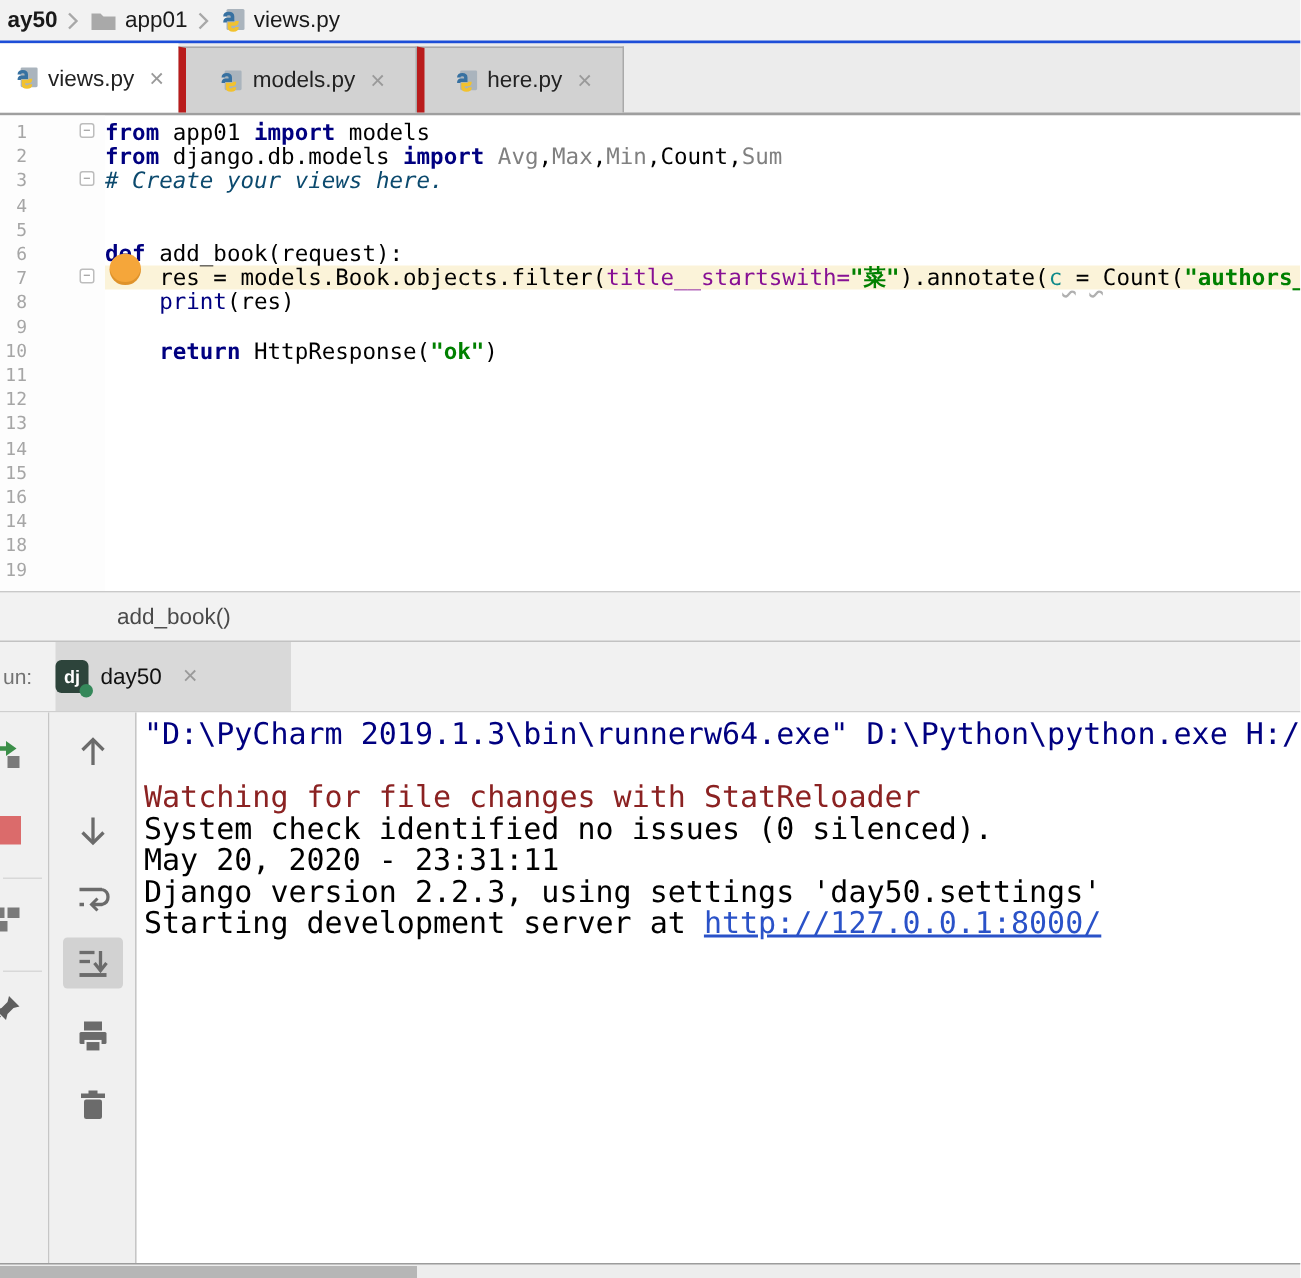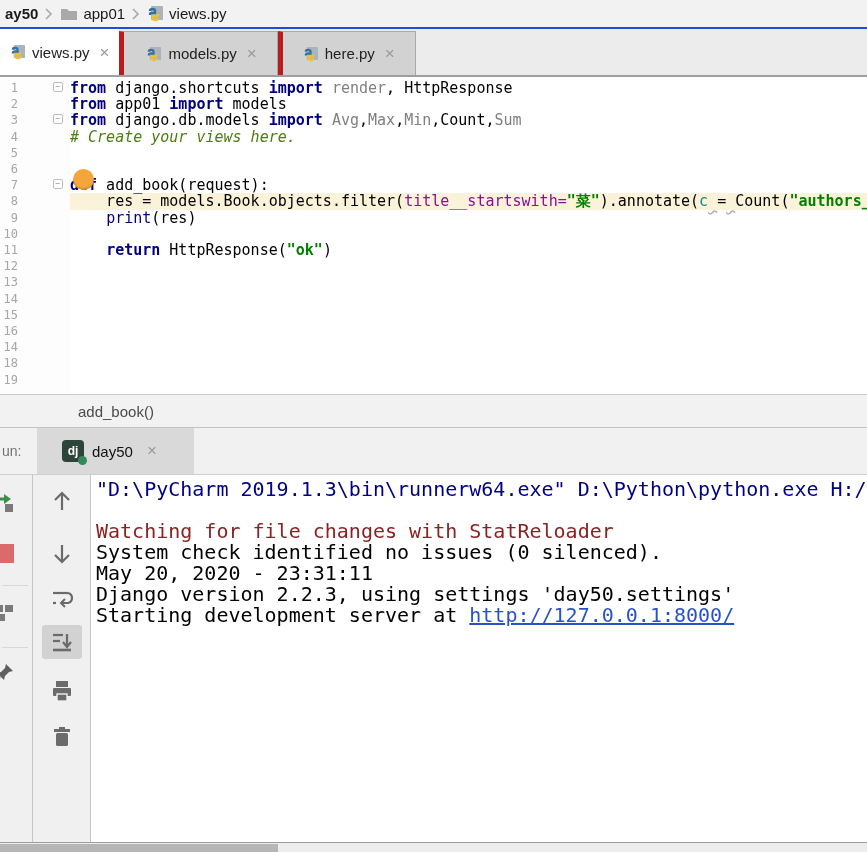--- a/index.html
+++ b/index.html
@@ -32,42 +32,42 @@
   .fold { position:absolute; left:53px; width:10px; height:10px; border:1px solid #bdbdbd;
     background:#fff; color:#8f8f8f; font:8px/8px "DejaVu Sans Mono", monospace;
     text-align:center; border-radius:2px; }
   #code-pane { flex:1; padding-top:3px; overflow:hidden; position:relative;
     font:15px/16.2px "DejaVu Sans Mono", monospace; color:#000; }
   .code-line { height:16.2px; white-space:pre; }
   .code-line.hl { background:#fbf3d9; margin-left:-5px; padding-left:5px; }
   .seg-kw   { color:#000080; font-weight:bold; }
   .seg-pl   { color:#000000; }
   .seg-gray { color:#808080; }
-  .seg-cm   { color:#4d7c0f; font-style:italic; }
+  .seg-cm   { color:#0c4a6e; font-style:italic; }
   .seg-str  { color:#008000; font-weight:bold; }
   .seg-kwarg{ color:#871094; }
   .seg-teal { color:#0f8a8a; }
   .seg-bi   { color:#000080; }
   .seg-sq   { text-decoration:underline; text-decoration-style:wavy;
     text-decoration-color:#b0b0b0; text-underline-offset:3px; }
   #bulb { position:absolute; left:73px; top:92px; width:21px; height:21px;
     border-radius:50%; background:#f5a63a; box-shadow:inset 0 -2px 0 rgba(160,90,0,.25);
     z-index:3; }
 
   
   #func-bar { height:33px; background:#f2f2f2; border-bottom:1px solid #c2c2c2;
     display:flex; align-items:center; padding-left:78px; font-size:15px; color:#4a4a4a; }
 
   
   #run-header { height:46px; background:#f1f1f1; position:relative;
     display:flex; align-items:stretch; }
   #run-label { position:absolute; left:2px; top:50%; transform:translateY(-50%);
     font-size:14px; color:#737373; }
   #run-tab { margin-left:37px; width:157px; background:#d9d9d9; display:flex;
-    align-items:center; padding-left:25px; gap:8px; font-size:15px; color:#111; }
+    align-items:center; gap:8px; font-size:15px; color:#111; }
   #dj-icon { position:relative; width:22px; height:22px; background:#2d443b;
     border-radius:4px; color:#fff; font-size:12px; font-weight:bold;
     display:flex; align-items:center; justify-content:center; flex:0 0 22px; }
   #dj-icon .dot { position:absolute; right:-3px; bottom:-3px; width:9px; height:9px;
     border-radius:50%; background:#35885a; }
   #run-tab .close { color:#9a9a9a; font-size:17px; margin-left:6px; }
 
   
   #run-body { height:369px; display:flex; border-top:1px solid #cfcfcf; }
   #tcol1 { width:33px; background:#f0f0f0; border-right:1px solid #c6c6c6;
@@ -188,21 +188,20 @@
         <div class="num">15</div>
         <div class="num">16</div>
         <div class="num">14</div>
         <div class="num">18</div>
         <div class="num">19</div>
         <div class="fold" style="top: 5px;">−</div>
         <div class="fold" style="top: 37.4px;">−</div>
         <div class="fold" style="top: 102.2px;">−</div>
       </div>
     <div id="code-pane">
-        <div class="code-line"><span class="seg-kw">from</span><span class="seg-pl"> django.shortcuts </span><span class="seg-kw">import</span><span class="seg-gray"> render</span><span class="seg-pl">, HttpResponse</span></div>
         <div class="code-line"><span class="seg-kw">from</span><span class="seg-pl"> app01 </span><span class="seg-kw">import</span><span class="seg-pl"> models</span></div>
         <div class="code-line"><span class="seg-kw">from</span><span class="seg-pl"> django.db.models </span><span class="seg-kw">import</span><span class="seg-gray"> Avg</span><span class="seg-pl">,</span><span class="seg-gray">Max</span><span class="seg-pl">,</span><span class="seg-gray">Min</span><span class="seg-pl">,</span><span class="seg-pl">Count</span><span class="seg-pl">,</span><span class="seg-gray">Sum</span></div>
         <div class="code-line"><span class="seg-cm"># Create your views here.</span></div>
         <div class="code-line"></div>
         <div class="code-line"></div>
         <div class="code-line"><span class="seg-kw">def</span><span class="seg-pl"> add_book(request):</span></div>
         <div class="code-line hl"><span class="seg-pl">    res = models.Book.objects.filter(</span><span class="seg-kwarg">title__startswith=</span><span class="seg-str">"菜"</span><span class="seg-pl">).annotate(</span><span class="seg-teal">c</span><span class="seg-sq"> </span><span class="seg-pl">=</span><span class="seg-sq"> </span><span class="seg-pl">Count(</span><span class="seg-str">"authors_</span></div>
         <div class="code-line"><span class="seg-pl">    </span><span class="seg-bi">print</span><span class="seg-pl">(res)</span></div>
         <div class="code-line"></div>
         <div class="code-line"><span class="seg-pl">    </span><span class="seg-kw">return</span><span class="seg-pl"> HttpResponse(</span><span class="seg-str">"ok"</span><span class="seg-pl">)</span></div>

